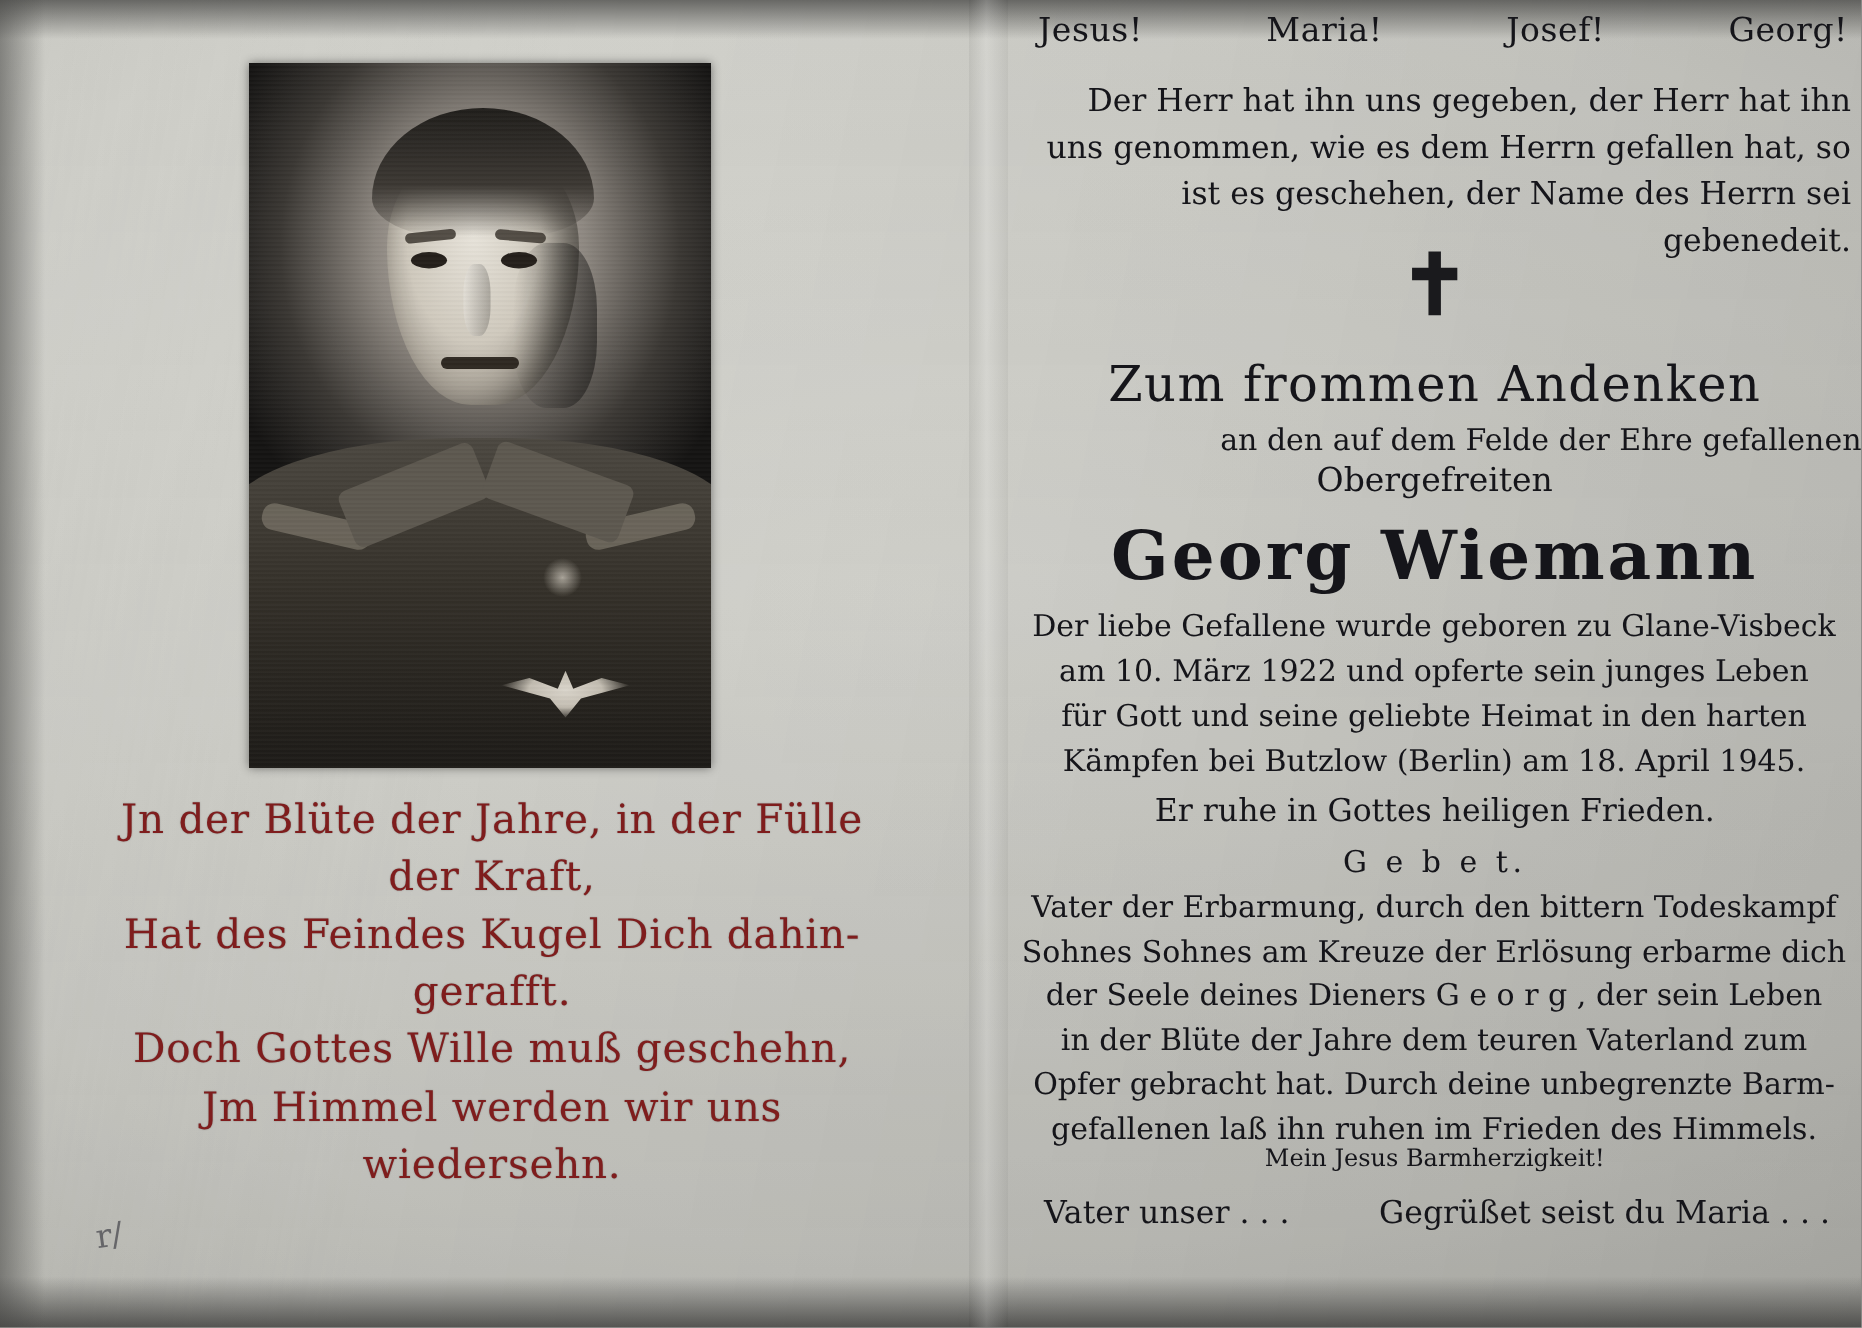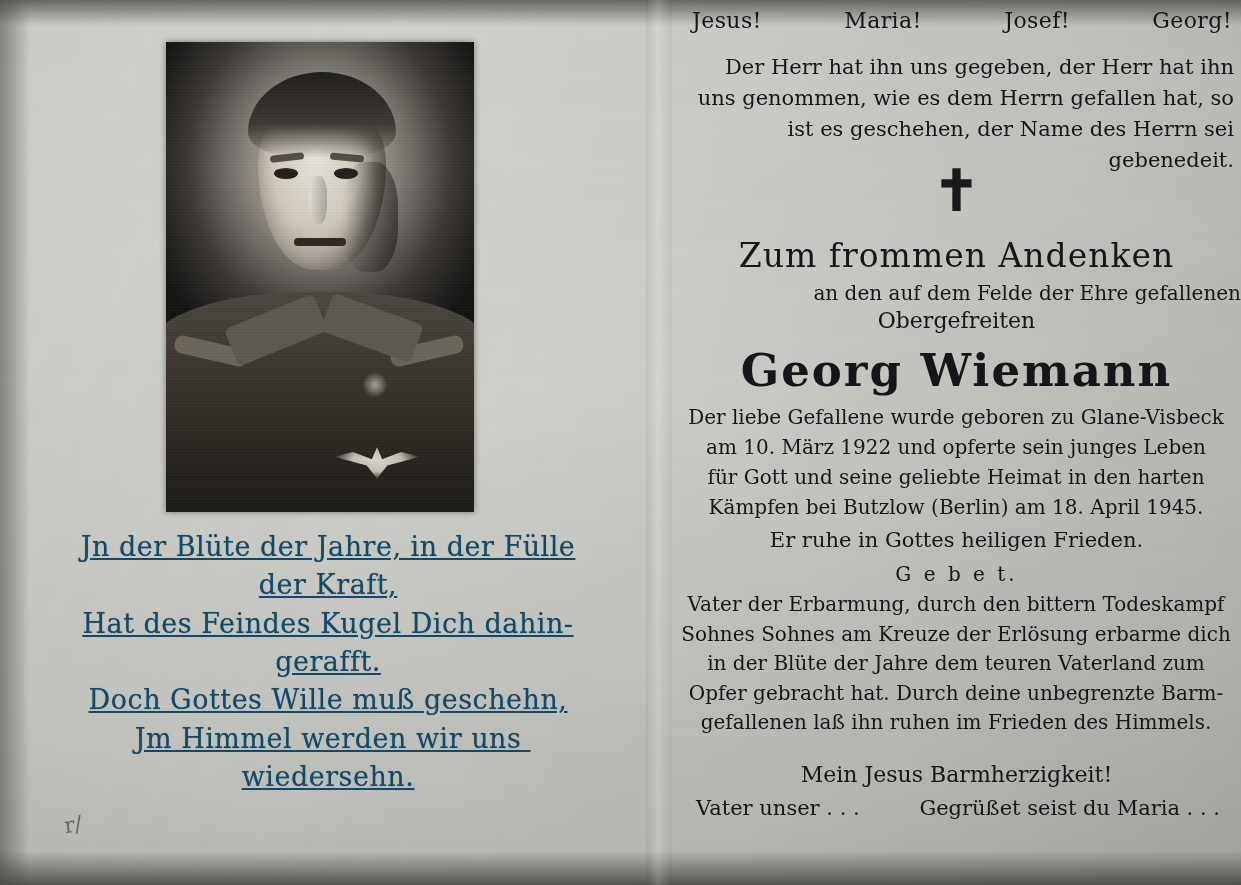--- a/index.html
+++ b/index.html
@@ -154,27 +154,26 @@
     background-image:
       repeating-linear-gradient(0deg, rgba(255,255,255,0.035) 0px, rgba(255,255,255,0.035) 1px, rgba(0,0,0,0.03) 2px, rgba(0,0,0,0.03) 3px);
     opacity: .6;
   }
 
   .left-verse {
     position: absolute;
     left: 58px; top: 528px;
     width: 540px;
     text-align: center;
-    color: #0c4a6e;
+    color: #7f1d1d;
     font-size: 27px;
     line-height: 1.42;
     letter-spacing: 0.5px;
     font-family: "DejaVu Serif", serif;
     text-shadow: 0 0 1px rgba(0,0,0,0.35);
-    text-decoration: underline;
   }
   .left-verse .ln { display: block; white-space: pre-wrap; }
 
   .pencil-mark {
     position: absolute;
     left: 64px; top: 812px;
     font-size: 22px;
     color: #4a4a50;
     transform: rotate(-8deg);
     opacity: .75;
@@ -262,21 +261,21 @@
     position: absolute;
     left: 2px; top: 590px; width: 564px;
     text-align: center;
     font-size: 20px;
     line-height: 1.48;
   }
   .ejac {
     position: absolute;
     left: 0; top: 762px; width: 569px;
     text-align: center;
-    font-size: 22px;
+    font-size: 16px;
   }
   .closing {
     position: absolute;
     left: 24px; top: 796px; width: 524px;
     display: flex;
     justify-content: space-between;
     font-size: 21px;
   }
   .ln { display: block; }
 </style>
@@ -352,20 +351,21 @@
       <span class="ln">für Gott und seine geliebte Heimat in den harten</span>
       <span class="ln">Kämpfen bei Butzlow (Berlin) am 18. April 1945.</span>
     </div>
 
     <div class="rest">Er ruhe in Gottes heiligen Frieden.</div>
     <div class="gebet-head">G e b e t.</div>
 
     <div class="prayer">
       <span class="ln">Vater der Erbarmung, durch den bittern Todeskampf</span>
       <span class="ln">Sohnes Sohnes am Kreuze der Erlösung erbarme dich</span>
+      <span class="ln">der Seele deines Dieners G e o r g , der sein Leben</span>
       <span class="ln">in der Blüte der Jahre dem teuren Vaterland zum</span>
       <span class="ln">Opfer gebracht hat. Durch deine unbegrenzte Barm-</span>
       <span class="ln">gefallenen laß ihn ruhen im Frieden des Himmels.</span>
     </div>
 
     <div class="ejac">Mein Jesus Barmherzigkeit!</div>
 
     <div class="closing">
       <span>Vater unser . . .</span>
       <span>Gegrüßet seist du Maria . . .</span>

